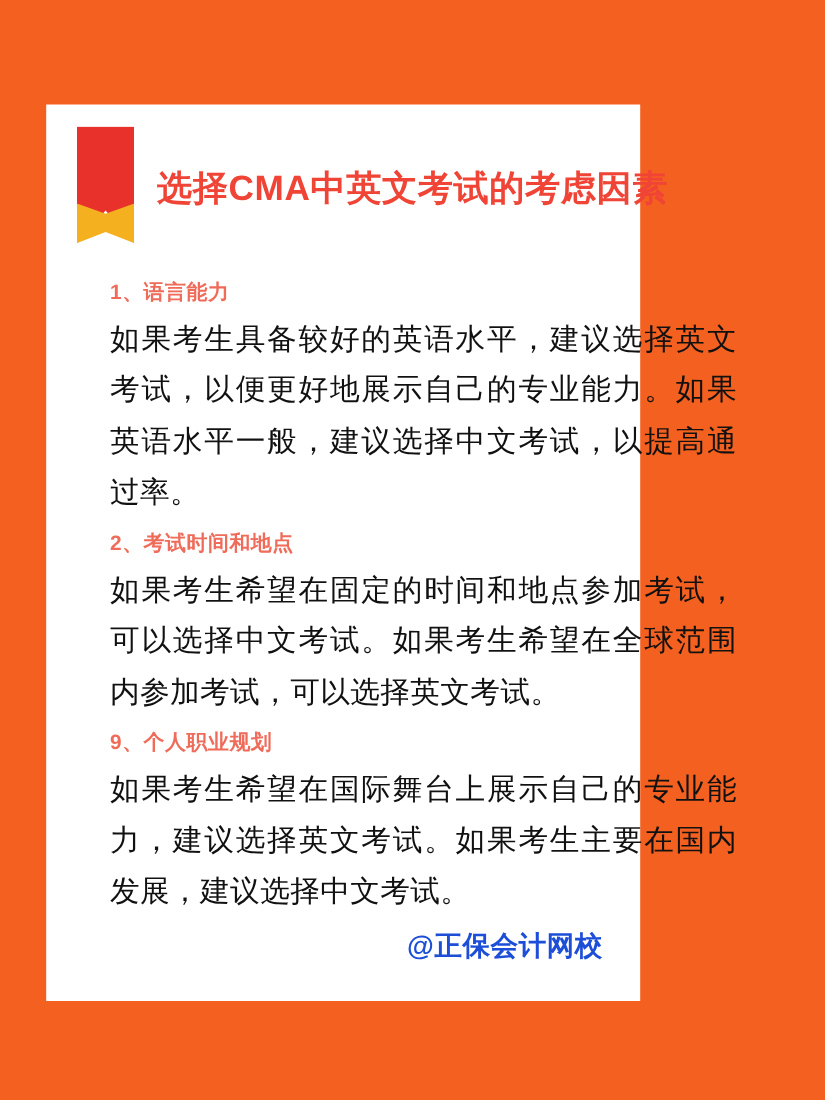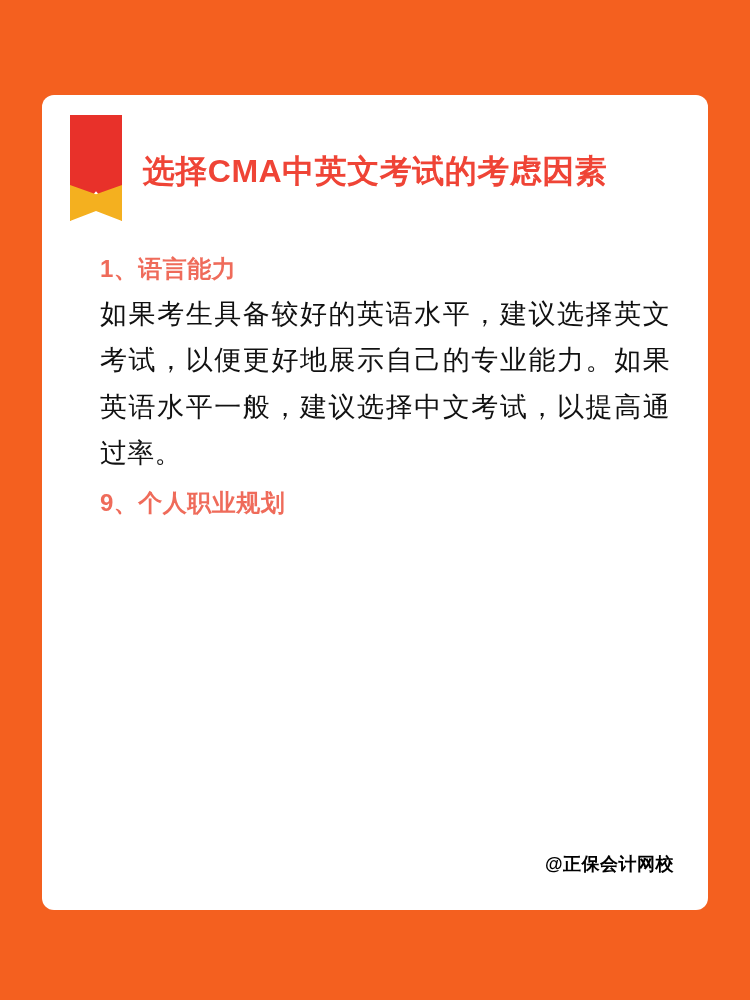--- a/index.html
+++ b/index.html
@@ -10,24 +10,23 @@
     width: 750px;
     height: 1000px;
     background: #f4601f;
     font-family: "Liberation Sans", sans-serif;
     overflow: hidden;
   }
   .poster {
     position: absolute;
     left: 42px;
     top: 95px;
-    width: 666px;
+    width: 540px;
     height: 815px;
     background: #ffffff;
-    border-radius: 12px;
   }
   .ribbon {
     position: absolute;
     left: 28px;
     top: 20px;
     width: 52px;
     height: 106px;
   }
   .ribbon .flag {
     position: absolute;
@@ -61,40 +60,40 @@
   .content {
     position: absolute;
     left: 58px;
     top: 148px;
     width: 570px;
   }
   .section {
     margin-bottom: 4px;
   }
   .section-title {
-    font-size: 24px;
+    font-size: 19px;
     font-weight: bold;
     color: #ef6b5a;
     margin: 10px 0 6px 0;
     letter-spacing: 0.5px;
   }
   .section-body {
     font-size: 27px;
     color: #111111;
     line-height: 1.72;
     text-align: justify;
     letter-spacing: 0.3px;
   }
   .signature {
     position: absolute;
     right: 34px;
     bottom: 34px;
-    font-size: 18px;
+    font-size: 25px;
     font-weight: bold;
-    color: #000000;
+    color: #1d4ed8;
     letter-spacing: 0.5px;
   }
 </style>
 </head>
 <body>
 
 <div class="poster">
 
   <div class="ribbon">
     <div class="flag"></div>
@@ -103,22 +102,27 @@
 
   <div class="title">选择CMA中英文考试的考虑因素</div>
 
   <div class="content">
 
     <div class="section">
       <div class="section-title">1、语言能力</div>
       <div class="section-body">如果考生具备较好的英语水平，建议选择英文考试，以便更好地展示自己的专业能力。如果英语水平一般，建议选择中文考试，以提高通过率。</div>
     </div>
 
+    <div class="section">
+      <div class="section-title">2、考试时间和地点</div>
+      <div class="section-body">如果考生希望在固定的时间和地点参加考试，可以选择中文考试。如果考生希望在全球范围内参加考试，可以选择英文考试。</div>
+    </div>
 
     <div class="section">
       <div class="section-title">9、个人职业规划</div>
+      <div class="section-body">如果考生希望在国际舞台上展示自己的专业能力，建议选择英文考试。如果考生主要在国内发展，建议选择中文考试。</div>
     </div>
 
   </div>
 
   <div class="signature">@正保会计网校</div>
 
 </div>
 
 </body></html>

